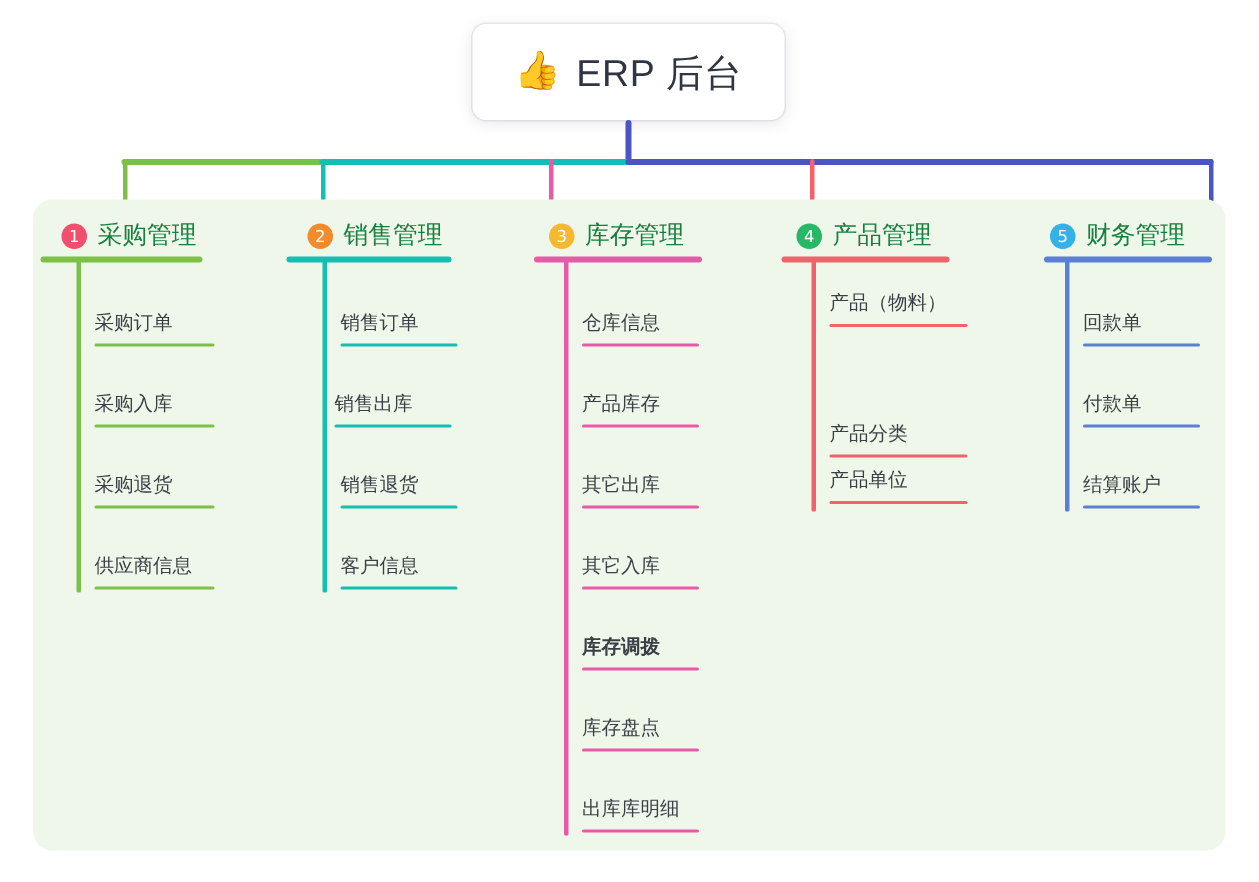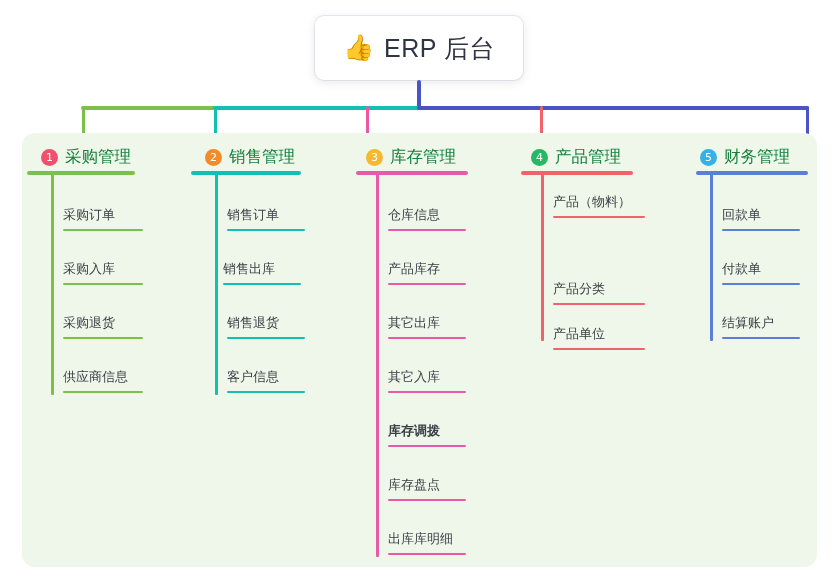--- a/index.html
+++ b/index.html
@@ -174,21 +174,21 @@
         <div class="headrule" style="top: 171px; left: -10px; width: 112px; background: rgb(241, 98, 107);"></div>
         <div class="stem" style="left: 10px; top: 173px; height: 168px; background: rgb(241, 98, 107);"></div>
         <div class="item" style="left: 22px; top: 188px; height: 30px; width: 92px;">
           <span class="itxt">产品（物料）</span>
           <div class="irule" style="width: 92px; background: rgb(241, 98, 107);"></div>
         </div>
         <div class="item" style="left: 22px; top: 251px; height: 30px; width: 92px; margin-top: 24px;">
           <span class="itxt">产品分类</span>
           <div class="irule" style="width: 92px; background: rgb(241, 98, 107);"></div>
         </div>
-        <div class="item" style="left: 22px; top: 320px; height: 30px; width: 92px; font-family: Liberation Serif, serif;">
+        <div class="item" style="left: 22px; top: 306px; height: 30px; width: 92px; font-family: Liberation Serif, serif;">
           <span class="itxt">产品单位</span>
           <div class="irule" style="width: 92px; background: rgb(241, 98, 107);"></div>
         </div>
       </div>
       <div class="col" style="left: 700px;">
         <div class="colhead" style="top: 146px;">
           <span class="badge" style="background: rgb(51, 177, 232);">5</span>
           <span class="headtext">财务管理</span>
         </div>
         <div class="headrule" style="top: 171px; left: -4px; width: 112px; background: rgb(90, 127, 212);"></div>

